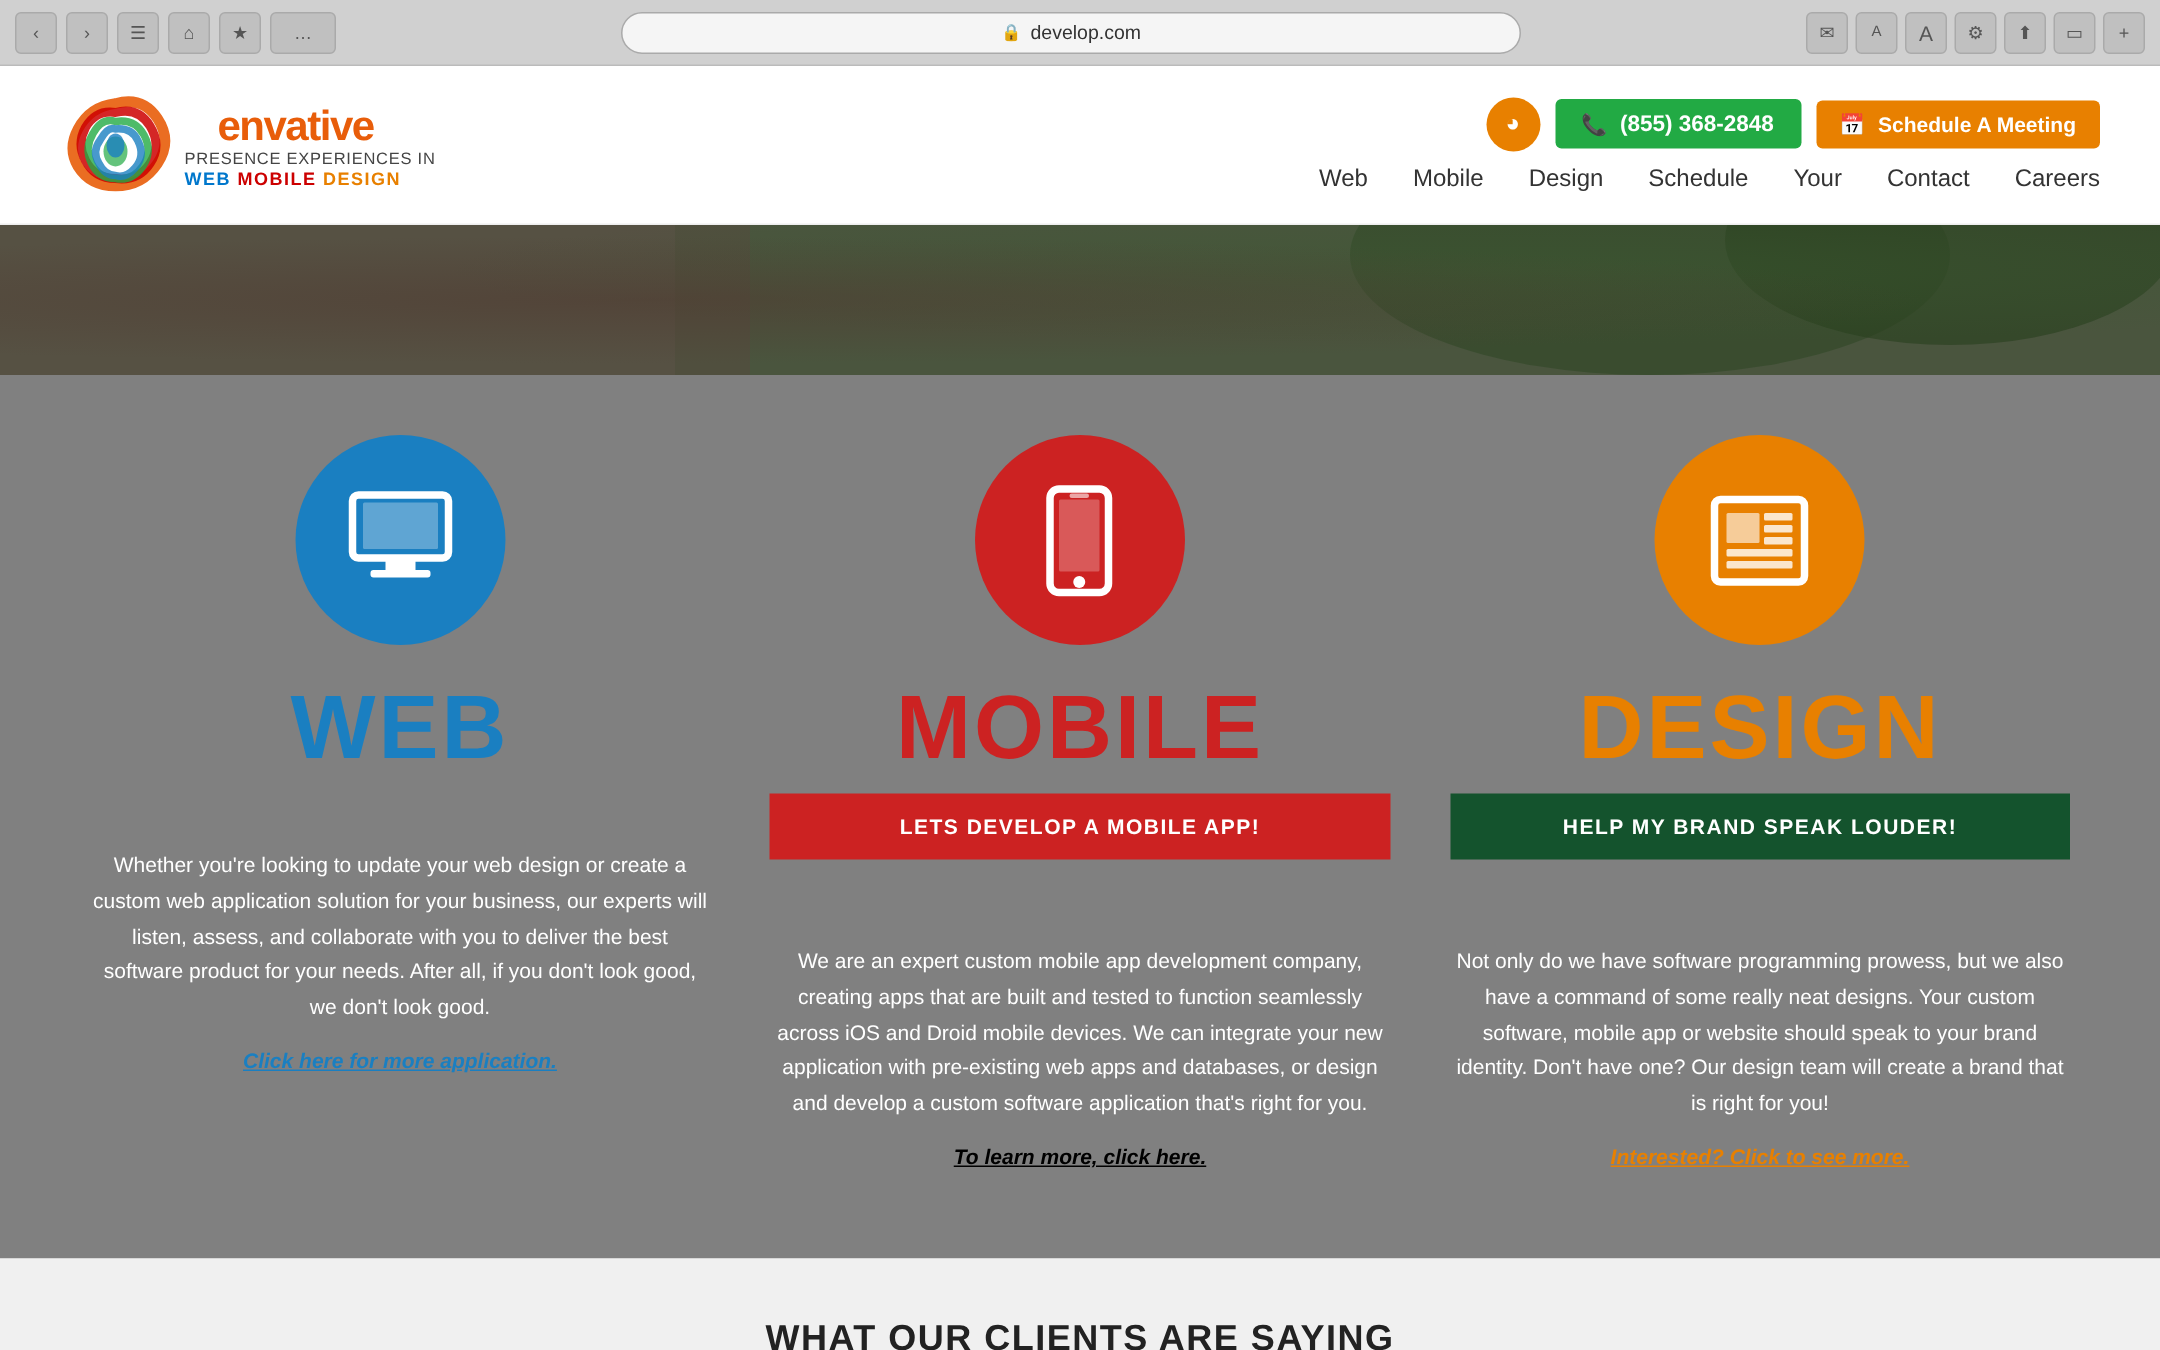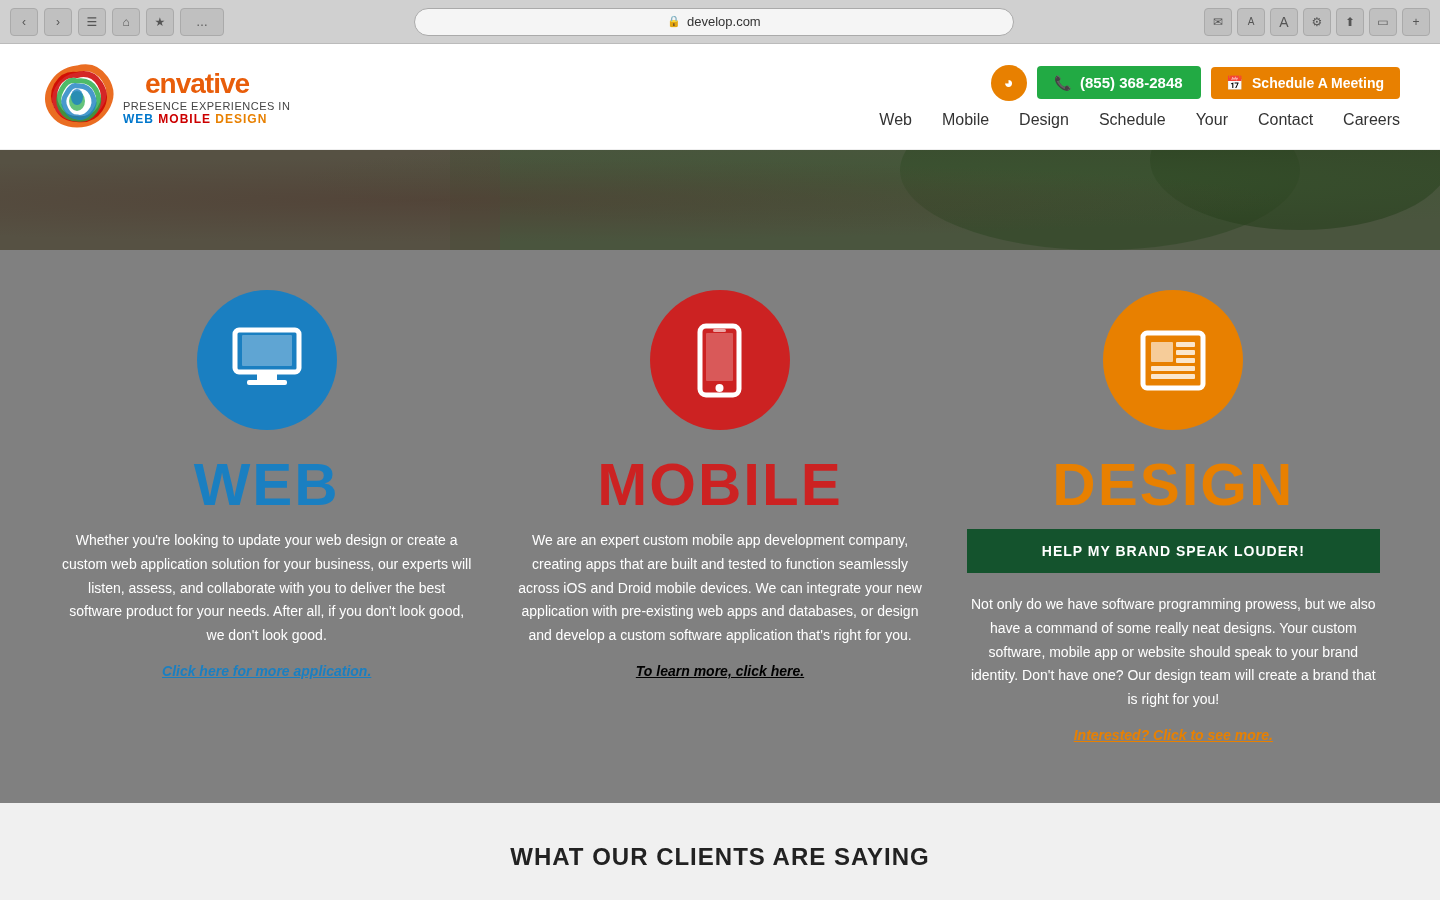--- a/index.html
+++ b/index.html
@@ -169,20 +169,21 @@
       letter-spacing: 1px; margin-bottom: 20px;
       text-transform: uppercase;
     }
     .service-cta-btn.blue { background: #1a7fc1; }
     .service-cta-btn.red { background: #cc2222; }
     .service-cta-btn.orange { background: #14532d; }
 
     .service-desc {
       color: #fff; font-size: 14px; line-height: 1.7;
       margin-bottom: 15px;
+      margin-top: 36px;
     }
     .service-link {
       color: #1a7fc1; font-size: 14px; font-style: italic;
       text-decoration: underline; cursor: pointer; font-weight: bold;
     }
     .service-link.red { color: #000000; }
     .service-link.orange { color: #e88000; }
 
     
     .bottom-section {
@@ -316,20 +317,21 @@
       <div class="service-circle red">
 
         <svg width="55" height="75" viewBox="0 0 55 75" fill="white">
           <rect x="8" y="3" width="39" height="69" rx="6" ry="6" fill="none" stroke="white" stroke-width="5"></rect>
           <rect x="14" y="10" width="27" height="48" rx="1" fill="white" opacity="0.25"></rect>
           <circle cx="27.5" cy="65" r="4" fill="white"></circle>
           <rect x="21" y="6" width="13" height="3" rx="1.5" fill="white" opacity="0.6"></rect>
         </svg>
       </div>
       <div class="service-title red">MOBILE</div>
+      <button class="service-cta-btn red">LETS DEVELOP A MOBILE APP!</button>
       <p class="service-desc">We are an expert custom mobile app development company, creating apps that are built and tested to function seamlessly across iOS and Droid mobile devices. We can integrate your new application with pre-existing web apps and databases, or design and develop a custom software application that's right for you.</p>
       <a class="service-link red">To learn more, click here.</a>
     </div>
 
     <div class="service-card">
       <div class="service-circle orange">
 
         <svg width="70" height="65" viewBox="0 0 70 65" fill="white">
           <rect x="5" y="5" width="60" height="55" rx="4" fill="none" stroke="white" stroke-width="5"></rect>
           <rect x="13" y="14" width="22" height="20" rx="1" fill="white" opacity="0.6"></rect>

